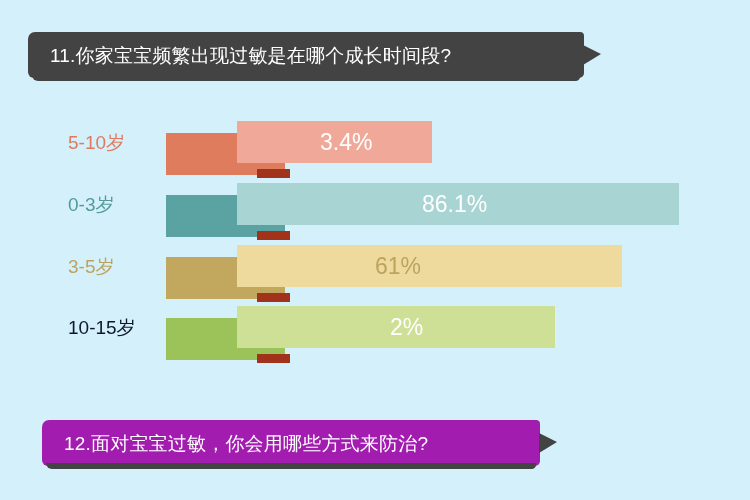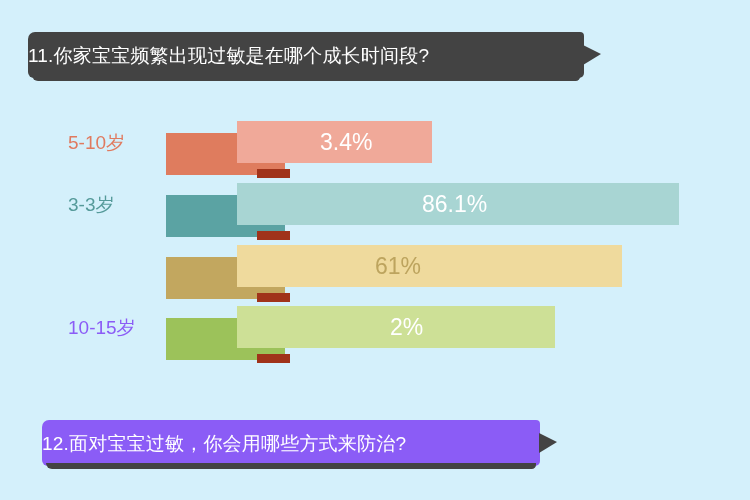--- a/index.html
+++ b/index.html
@@ -30,20 +30,21 @@
     border-radius: 7px 4px 5px 6px;
     display: flex;
     align-items: center;
     box-sizing: border-box;
   }
   .banner-text {
     color: #ffffff;
     font-size: 19px;
     letter-spacing: 0.2px;
     white-space: nowrap;
+    padding-left: 22px;
     line-height: 1;
   }
   
   .banner-tail {
     position: absolute;
     right: -17px;
     top: 13px;
     width: 0;
     height: 0;
     border-top: 9px solid transparent;
@@ -142,40 +143,41 @@
 
   <div id="chart">
       <div class="bar-row" style="top: 121px;">
         <div class="cat-label" style="color: rgb(224, 122, 95);">5-10岁</div>
         <div class="bar-tab" style="background: rgb(223, 124, 94);"></div>
         <div class="bar-notch" style="background: rgb(160, 51, 26);"></div>
         <div class="bar-fill" style="background: rgb(240, 169, 153); width: 195px;"></div>
         <div class="bar-value" style="left: 320px; color: rgb(255, 255, 255);">3.4%</div>
       </div>
       <div class="bar-row" style="top: 183px;">
-        <div class="cat-label" style="color: rgb(85, 154, 154);">3-3岁</div>
+        <div class="cat-label" style="color: rgb(85, 154, 154);">0-3岁</div>
         <div class="bar-tab" style="background: rgb(91, 163, 163);"></div>
         <div class="bar-notch" style="background: rgb(160, 51, 26);"></div>
         <div class="bar-fill" style="background: rgb(168, 213, 211); width: 442px;"></div>
         <div class="bar-value" style="left: 422px; color: rgb(255, 255, 255);">86.1%</div>
       </div>
       <div class="bar-row" style="top: 245px;">
+        <div class="cat-label" style="color: rgb(189, 164, 94);">3-5岁</div>
         <div class="bar-tab" style="background: rgb(194, 167, 95);"></div>
         <div class="bar-notch" style="background: rgb(160, 51, 26);"></div>
         <div class="bar-fill" style="background: rgb(239, 218, 157); width: 385px;"></div>
         <div class="bar-value" style="left: 375px; color: rgb(189, 164, 94);">61%</div>
       </div>
       <div class="bar-row" style="top: 306px;">
-        <div class="cat-label" style="color: #8b5cf6;">10-15岁</div>
+        <div class="cat-label" style="color: #0f172a;">10-15岁</div>
         <div class="bar-tab" style="background: rgb(156, 194, 90);"></div>
         <div class="bar-notch" style="background: rgb(160, 51, 26);"></div>
         <div class="bar-fill" style="background: rgb(205, 224, 150); width: 318px;"></div>
         <div class="bar-value" style="left: 390px; color: rgb(255, 255, 255);">2%</div>
       </div>
     </div>
 
-  <div id="banner-bottom" class="banner" style="background: #8b5cf6;">
+  <div id="banner-bottom" class="banner" style="background: #a21caf;">
     <div class="banner-skew" style="background: rgb(67, 67, 67);"></div>
     <span class="banner-text" style="color: rgb(255, 255, 255);">12.面对宝宝过敏，你会用哪些方式来防治?</span>
     <span class="banner-tail" style="border-left-color: rgb(67, 67, 67);"></span>
   </div>
 
 </div>
 
 </body></html>

